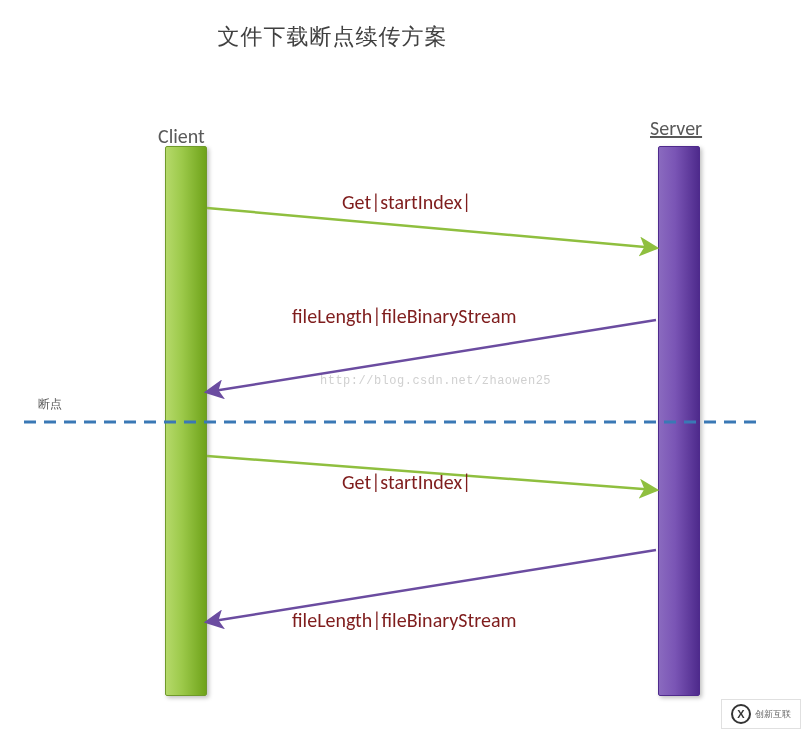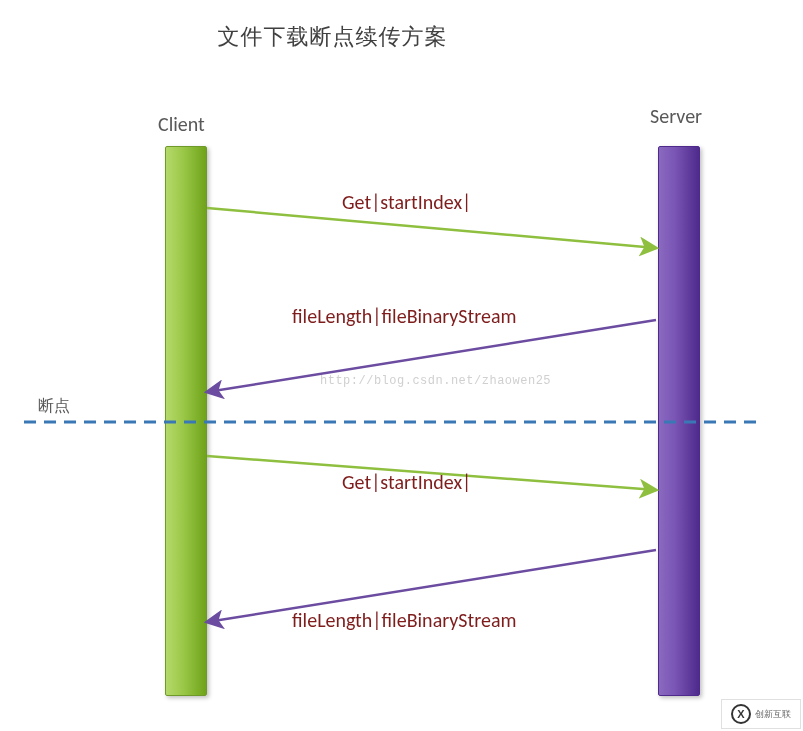--- a/index.html
+++ b/index.html
@@ -52,21 +52,21 @@
     border: 1px solid #4e2a8c;
   }
   .msg-label {
     position: absolute;
     font-size: 20px;
     color: #7f1d1d;
     white-space: nowrap;
   }
   .breakpoint-label {
     position: absolute;
-    font-size: 16px;
+    font-size: 12px;
     font-family: "Microsoft YaHei", "SimSun", sans-serif;
     color: #595959;
   }
   .watermark {
     position: absolute;
     color: #d0d0d0;
     font-size: 12px;
     font-family: "Courier New", monospace;
     letter-spacing: 0.5px;
   }
@@ -105,22 +105,22 @@
     font-weight: bold;
     font-size: 11px;
     color: #333;
   }
 </style>
 </head>
 <body>
 
 <div class="title">文件下载断点续传方案</div>
 
-<div class="actor-label" style="left:158px; top:112px;">Client</div>
-<div class="actor-label" style="left:650px; top:104px;">Server</div>
+<div class="actor-label" style="left:158px; top:124px;">Client</div>
+<div class="actor-label" style="left:650px; top:116px;text-decoration:underline;">Server</div>
 
 <div class="lifeline client-line"></div>
 <div class="lifeline server-line"></div>
 
 <svg class="svg-layer" viewBox="0 0 803 731">
   <defs>
     <marker id="arrow-green" viewBox="0 0 12 12" refX="10" refY="6" markerWidth="8" markerHeight="8" orient="auto-start-reverse">
       <path d="M0,0 L12,6 L0,12 L3,6 z" fill="#8fbf3f"></path>
     </marker>
     <marker id="arrow-purple" viewBox="0 0 12 12" refX="10" refY="6" markerWidth="8" markerHeight="8" orient="auto-start-reverse">

